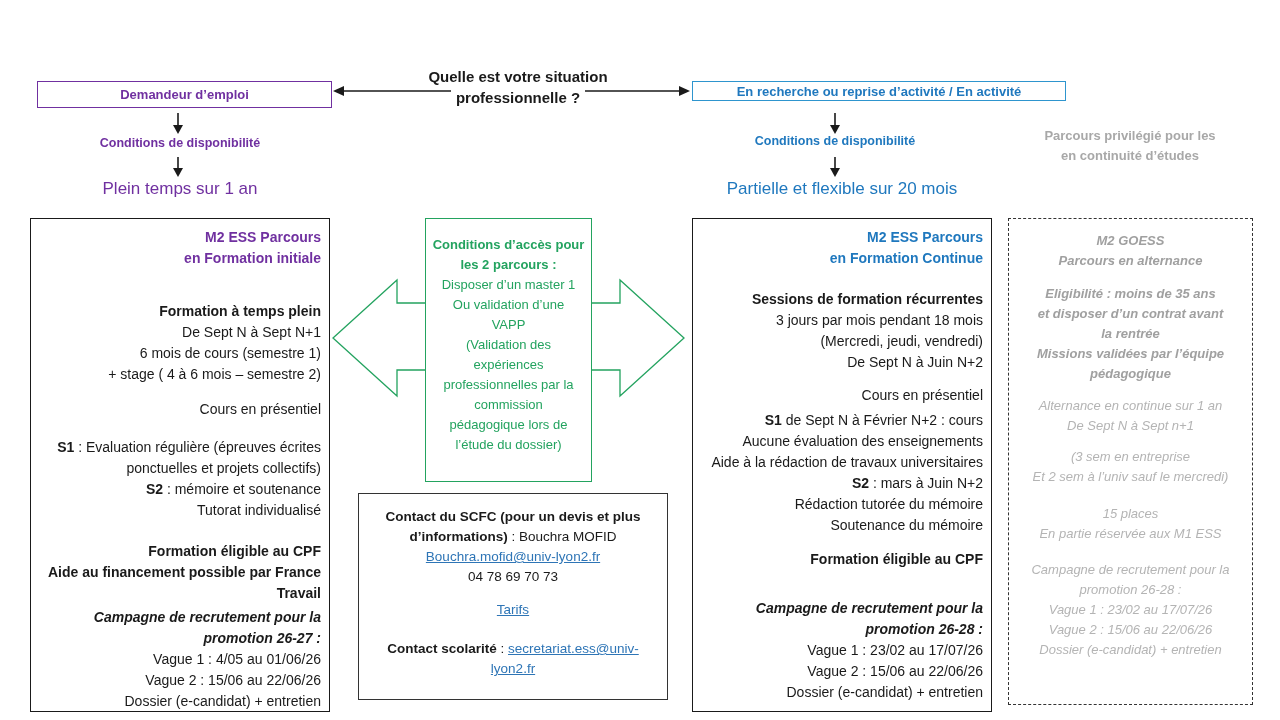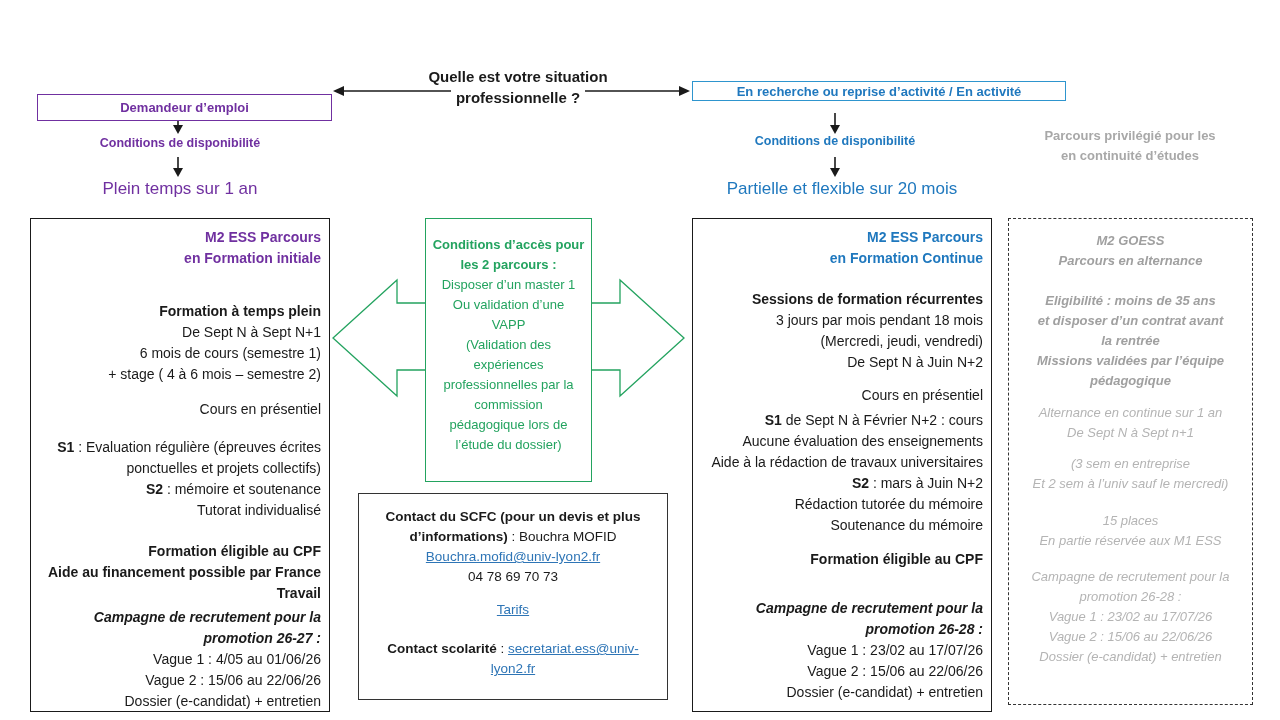--- a/index.html
+++ b/index.html
@@ -77,21 +77,21 @@
       <polygon points="835,134 830,125 840,125" stroke="none"></polygon>
       <line x1="835" y1="157" x2="835" y2="170" stroke-width="1.6"></line>
       <polygon points="835,177 830,168 840,168" stroke="none"></polygon>
     </g>
     <g stroke="#23A35F" fill="none" stroke-width="1.3">
       <polyline points="425,303 397,303 397,280 333,338 397,396 397,370 425,370"></polyline>
       <polyline points="592,303 620,303 620,280 684,338 620,396 620,370 592,370"></polyline>
     </g>
   </svg>
 
-  <div class="abs statusbox purple-b" style="left:37px; top:94px; width:295px; height:27px;">
+  <div class="abs statusbox purple-b" style="left:37px; top:81px; width:295px; height:27px;">
     <span class="purple"><span class="b">Demandeur</span><span> d’emploi</span></span>
   </div>
 
   <div class="abs statusbox blue-b" style="left:692px; top:81px; width:374px; height:20px;">
     <span class="blue b">En recherche ou reprise d’activité / En activité</span>
   </div>
 
   <div class="abs ctr question" style="left:398px; top:66px; width:240px;">
     <div>Quelle est votre situation</div>
     <div><span class="q2">professionnelle ?</span></div>
@@ -189,21 +189,21 @@
       <div>Vague 2 : 15/06 au 22/06/26</div>
       <div>Dossier (e-candidat) + entretien</div>
     </div>
   </div>
 
   <div class="abs goess-card" style="left:1008px; top:218px; width:245px; height:487px;font-style:italic;">
     <div class="gray-bold" style="margin-top:12px;">
       <div>M2 GOESS</div>
       <div>Parcours en alternance</div>
     </div>
-    <div class="gray-bold" style="margin-top:20px;text-align:center;">
+    <div class="gray-bold" style="margin-top:13px;text-align:center;">
       <div>Eligibilité : moins de 35 ans</div>
       <div>et disposer d’un contrat avant</div>
       <div>la rentrée</div>
       <div>Missions validées par l’équipe</div>
       <div>pédagogique</div>
     </div>
     <div class="gray-light" style="margin-top:12px;">
       <div>Alternance en continue sur 1 an</div>
       <div>De Sept N à Sept n+1</div>
     </div>

